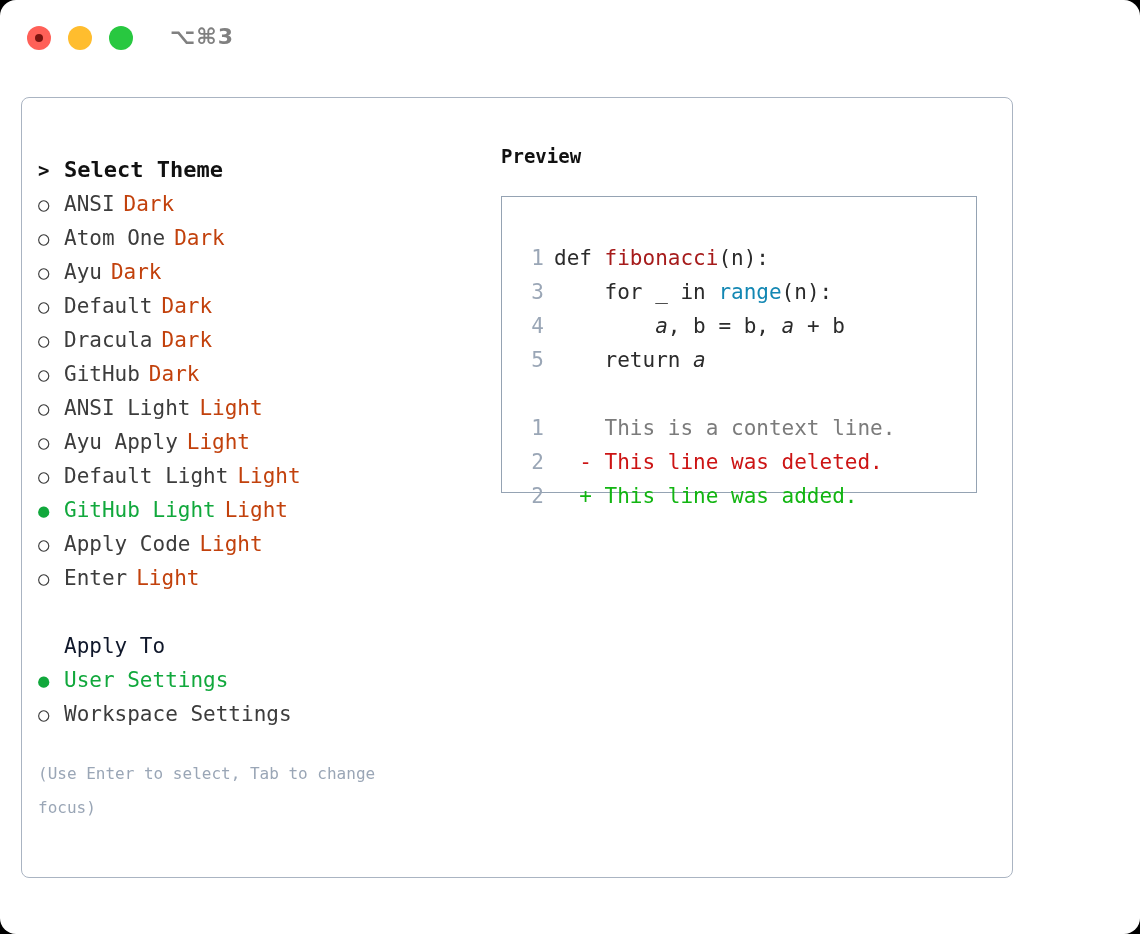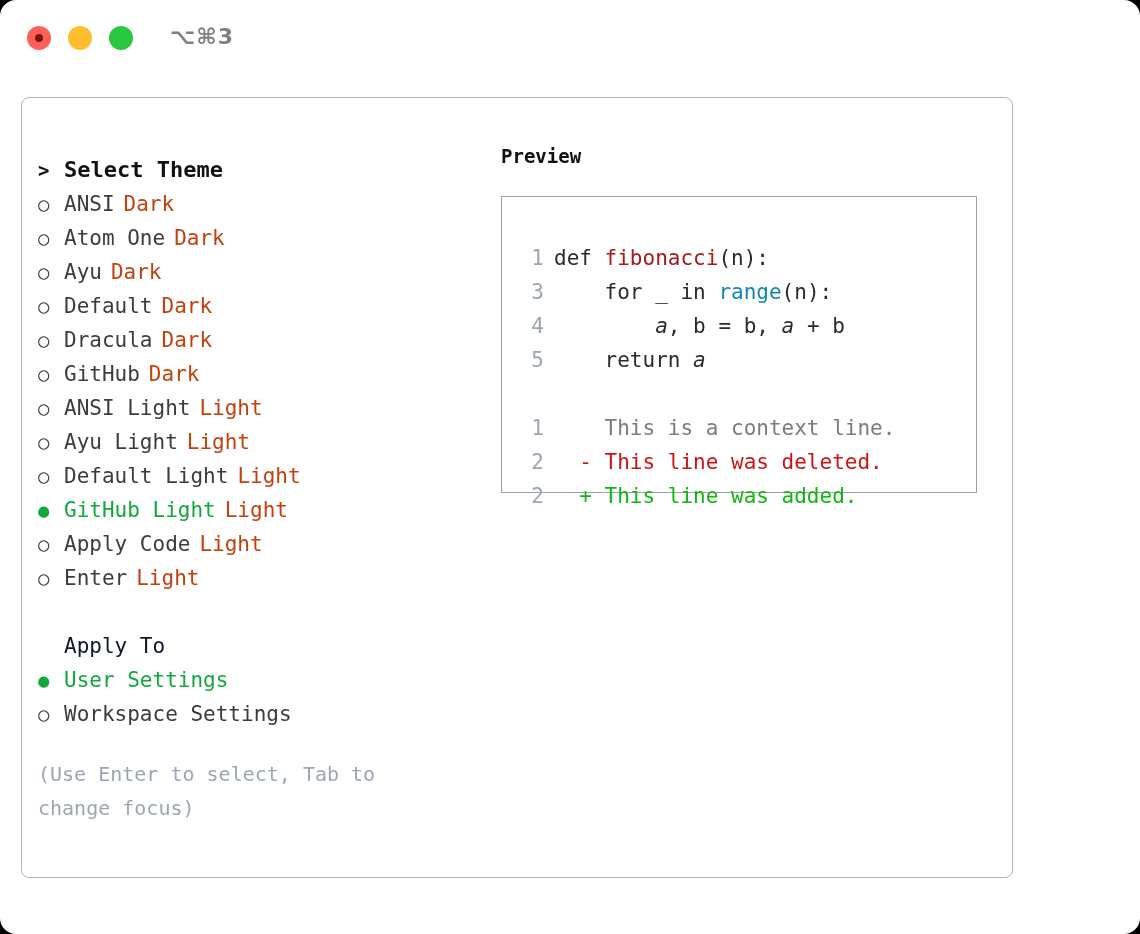--- a/index.html
+++ b/index.html
@@ -127,21 +127,21 @@
     height: 34px;
     line-height: 34px;
     font-size: 21px;
     color: #0f172a;
     padding-left: 26px;
     white-space: pre;
   }
 
   .hint {
     margin-top: 26px;
-    font-size: 20px;
+    font-size: 16px;
     line-height: 34px;
     color: #9aa6b6;
     width: 400px;
   }
 
   
   .right-col {
     position: absolute;
     left: 479px;
     top: 47px;
@@ -218,21 +218,21 @@
       </div>
 
       <div id="theme-list">
           <div class="row"><span class="marker">○</span><span class="label">ANSI</span><span class="variant">Dark</span></div>
           <div class="row"><span class="marker">○</span><span class="label">Atom One</span><span class="variant">Dark</span></div>
           <div class="row"><span class="marker">○</span><span class="label">Ayu</span><span class="variant">Dark</span></div>
           <div class="row"><span class="marker">○</span><span class="label">Default</span><span class="variant">Dark</span></div>
           <div class="row"><span class="marker">○</span><span class="label">Dracula</span><span class="variant">Dark</span></div>
           <div class="row"><span class="marker">○</span><span class="label">GitHub</span><span class="variant">Dark</span></div>
           <div class="row"><span class="marker">○</span><span class="label">ANSI Light</span><span class="variant">Light</span></div>
-          <div class="row"><span class="marker">○</span><span class="label">Ayu Light</span><span class="variant">Light</span></div>
+          <div class="row"><span class="marker">○</span><span class="label">Ayu Apply</span><span class="variant">Light</span></div>
           <div class="row"><span class="marker">○</span><span class="label">Default Light</span><span class="variant">Light</span></div>
           <div class="row selected"><span class="marker sel">●</span><span class="label">GitHub Light</span><span class="variant">Light</span></div>
           <div class="row"><span class="marker">○</span><span class="label">Apply Code</span><span class="variant">Light</span></div>
           <div class="row"><span class="marker">○</span><span class="label">Enter</span><span class="variant">Light</span></div>
         </div>
 
       <div class="section-gap"></div>
 
       <div class="apply-heading">Apply To</div>
 

